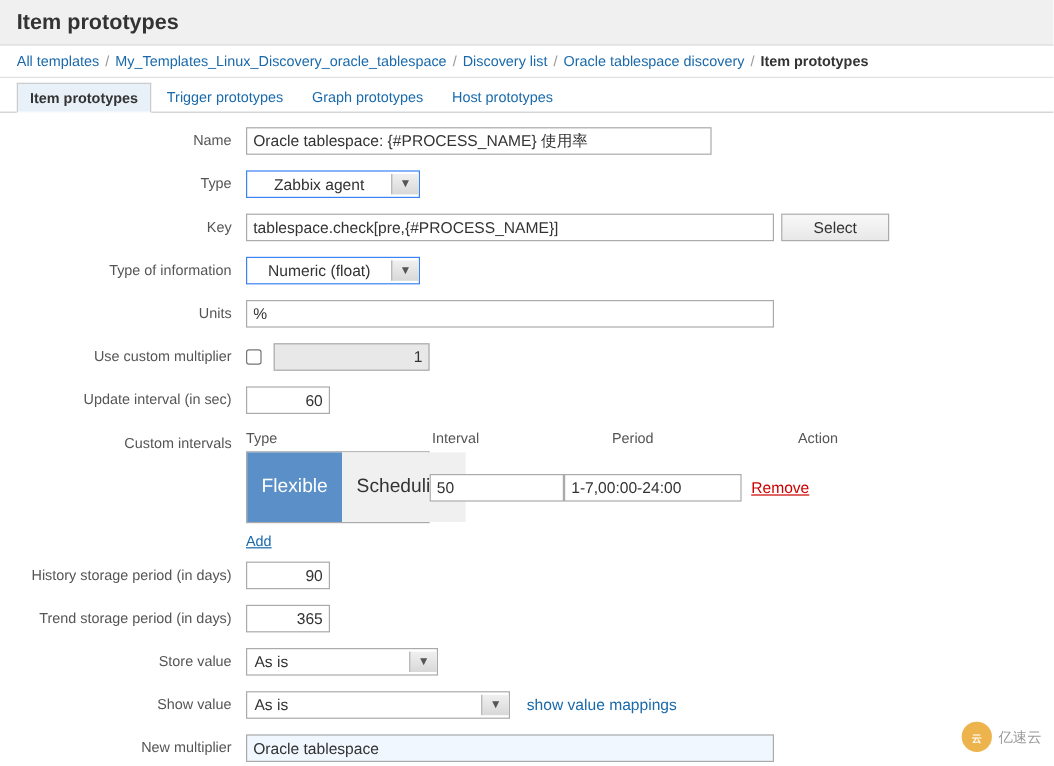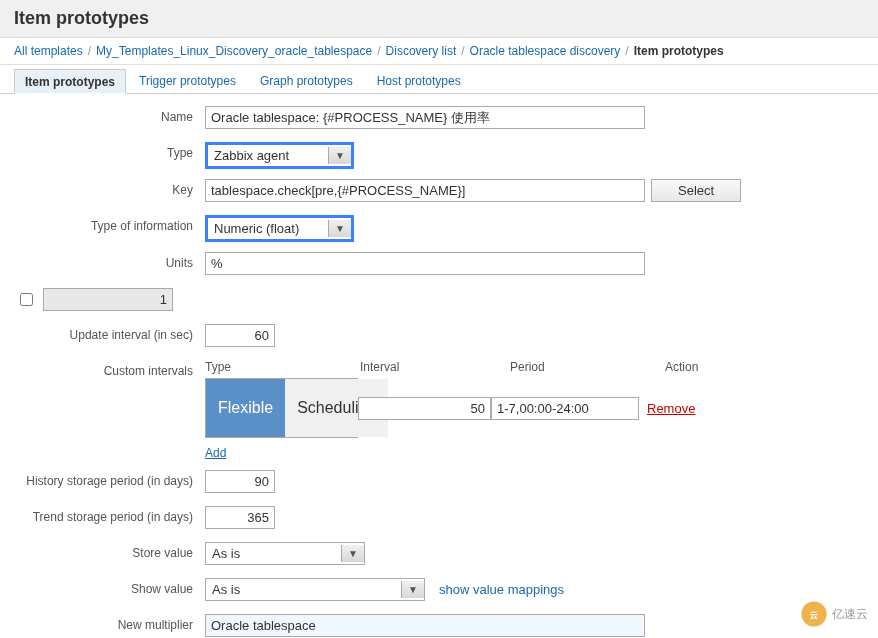--- a/index.html
+++ b/index.html
@@ -110,38 +110,39 @@
     }
 
     select {
       border: 1px solid #aaa;
       padding: 2px 4px;
       font-size: 13px;
       background: #fff;
       color: #333;
     }
 
-    .input-name { width: 440px; }
+    .input-name { width: 388px; }
     .input-key { width: 440px; }
     .input-units { width: 440px; }
 
     .btn-select {
       background: linear-gradient(to bottom, #f8f8f8, #e8e8e8);
       border: 1px solid #aaa;
       padding: 3px 26px;
       font-size: 13px;
       cursor: pointer;
       color: #333;
     }
 
     .dropdown-wrapper {
       display: flex;
       align-items: center;
-      border: 3px solid #3b82f6;
+      border: 1px solid #3b82f6;
       background: #fff;
+      text-align: center;
     }
 
     .dropdown-inner {
       padding: 3px 6px;
       font-size: 13px;
       color: #333;
       min-width: 120px;
     }
 
     .dropdown-arrow {
@@ -215,22 +216,21 @@
       background: #f0f0f0;
       color: #333;
     }
 
     .ci-tab.active {
       background: #5a8fc7;
       color: #fff;
     }
 
     .ci-interval-input {
-      width: 133px;
-      text-align: right;
+      width: 112px;
       border: 1px solid #aaa;
       padding: 3px 5px;
       font-size: 13px;
     }
 
     .ci-period-input {
       width: 148px;
       border: 1px solid #aaa;
       padding: 3px 5px;
       font-size: 13px;
@@ -407,20 +407,21 @@
   </div>
 
   <div class="form-row">
     <div class="form-label">Units</div>
     <div class="form-control">
       <input type="text" class="input-units" value="%" style="">
     </div>
   </div>
 
   <div class="form-row custom-multiplier-row">
+    <div class="form-label">Use custom multiplier</div>
     <div class="form-control">
       <input type="checkbox" style="">
       <input type="text" class="multiplier-input" value="1" disabled="" style="">
     </div>
   </div>
 
   <div class="form-row">
     <div class="form-label">Update interval (in sec)</div>
     <div class="form-control">
       <input type="text" class="update-interval-input" value="60" style="">

